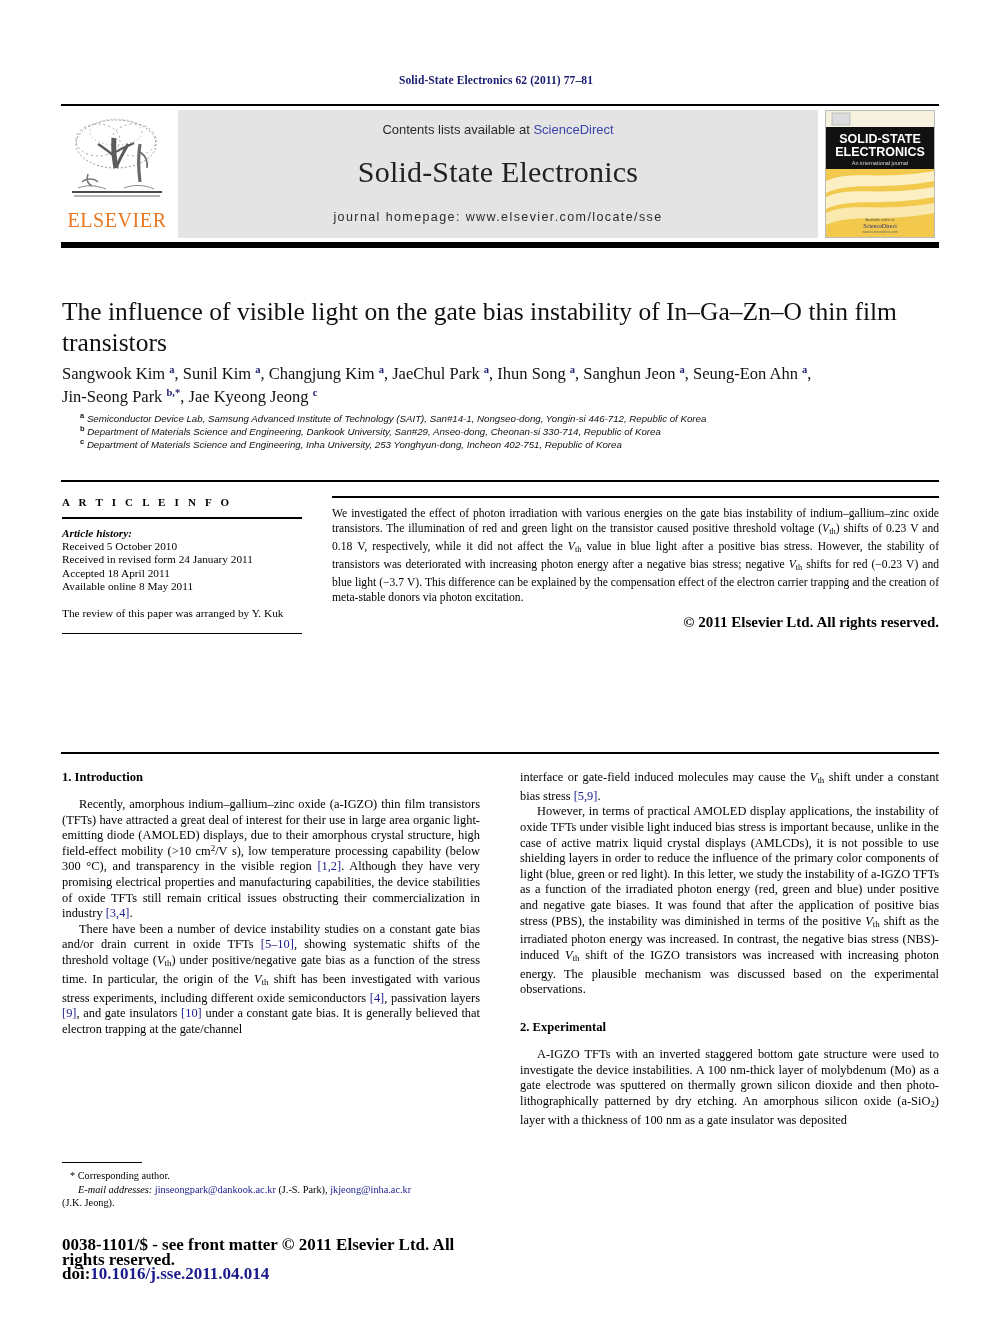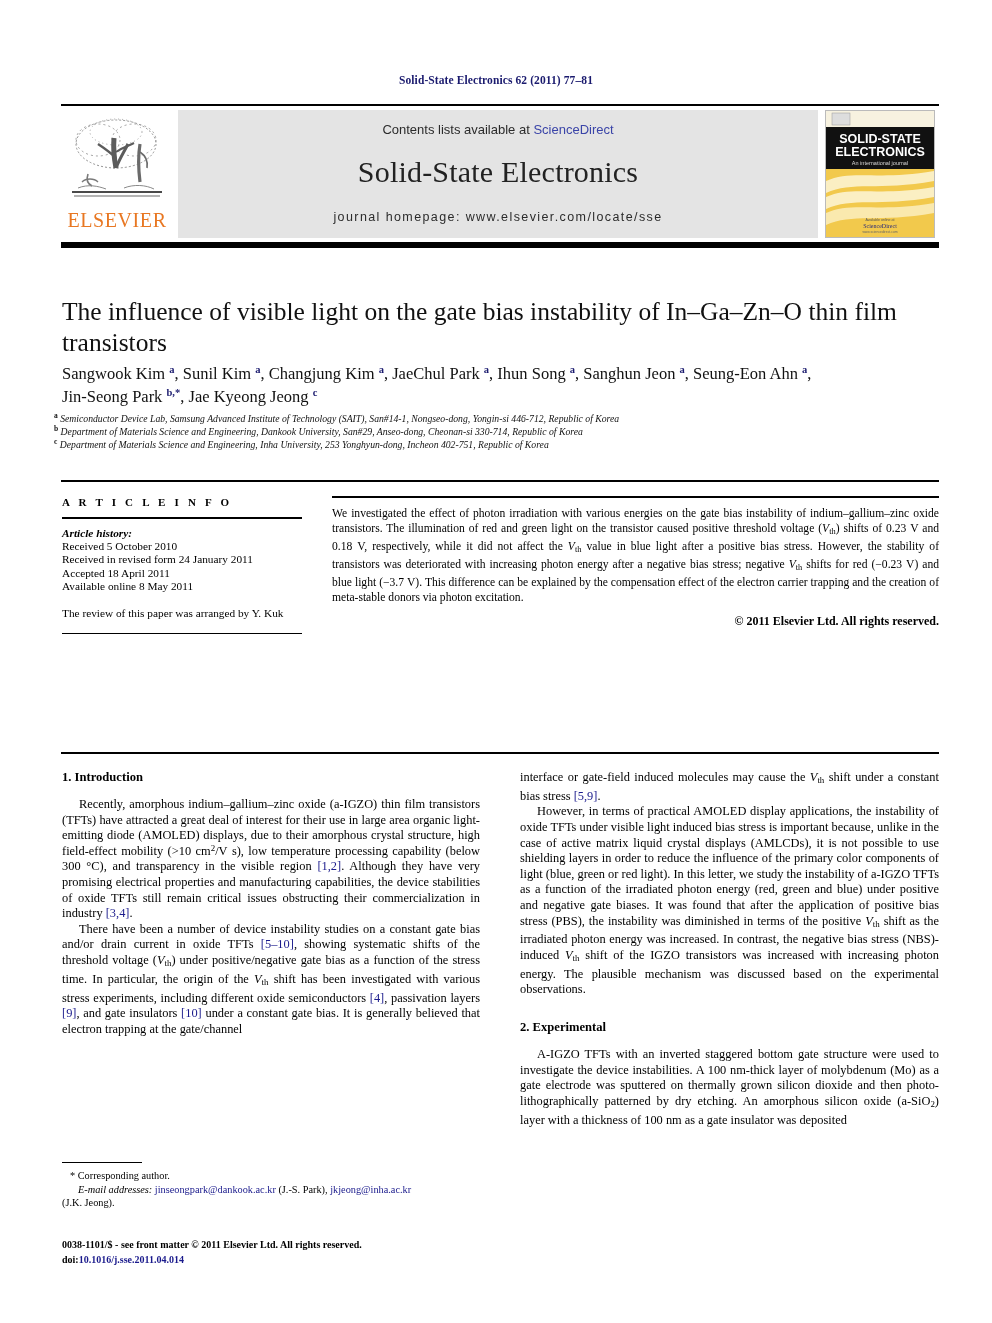--- a/index.html
+++ b/index.html
@@ -145,23 +145,23 @@
   }
   .authors sup {
     color: #1a1a6e;
     font-size: 10.5px;
     font-weight: bold;
     vertical-align: super;
     line-height: 0;
   }
   .affils {
     position: absolute;
-    left: 54px; top: 412px;
-    width: 878px;
-    font-family: Liberation Serif, serif;
+    left: 80px; top: 412px;
+    width: 878px;
+    font-family: Liberation Sans, sans-serif;
     font-style: italic;
     font-size: 9.7px;
     line-height: 13.2px;
     color: #111;
   }
   .affils sup {
     font-style: normal;
     font-weight: bold;
     font-size: 7.5px;
     vertical-align: super;
@@ -226,21 +226,21 @@
   .abstract-body {
     font-family: "Liberation Serif", serif;
     font-size: 11.6px;
     line-height: 15.1px;
     text-align: justify;
     color: #000;
   }
   .copyline {
     font-family: "Liberation Serif", serif;
     font-weight: bold;
-    font-size: 12px;
+    font-size: 15px;
     text-align: right;
     margin-top: 9px;
   }
   var, .it { font-style: italic; }
   .sub { font-size: 0.72em; vertical-align: -0.25em; }
   .sup { font-size: 0.72em; vertical-align: 0.42em; line-height: 0; }
 
   
   .col-left {
     position: absolute;
@@ -292,21 +292,21 @@
   .fn-text .em {
     font-style: italic;
   }
   .mail { color: #1a1a8c; }
   .imprint {
     position: absolute;
     left: 62px; top: 1238px;
     width: 430px;
     font-family: "Liberation Serif", serif;
     font-weight: bold;
-    font-size: 10px;
+    font-size: 17px;
     line-height: 14.5px;
     color: #000;
   }
   .doi { color: #1a1a8c; font-weight: bold; }
 </style>
 </head>
 <body>
 
 <div class="page">
 

